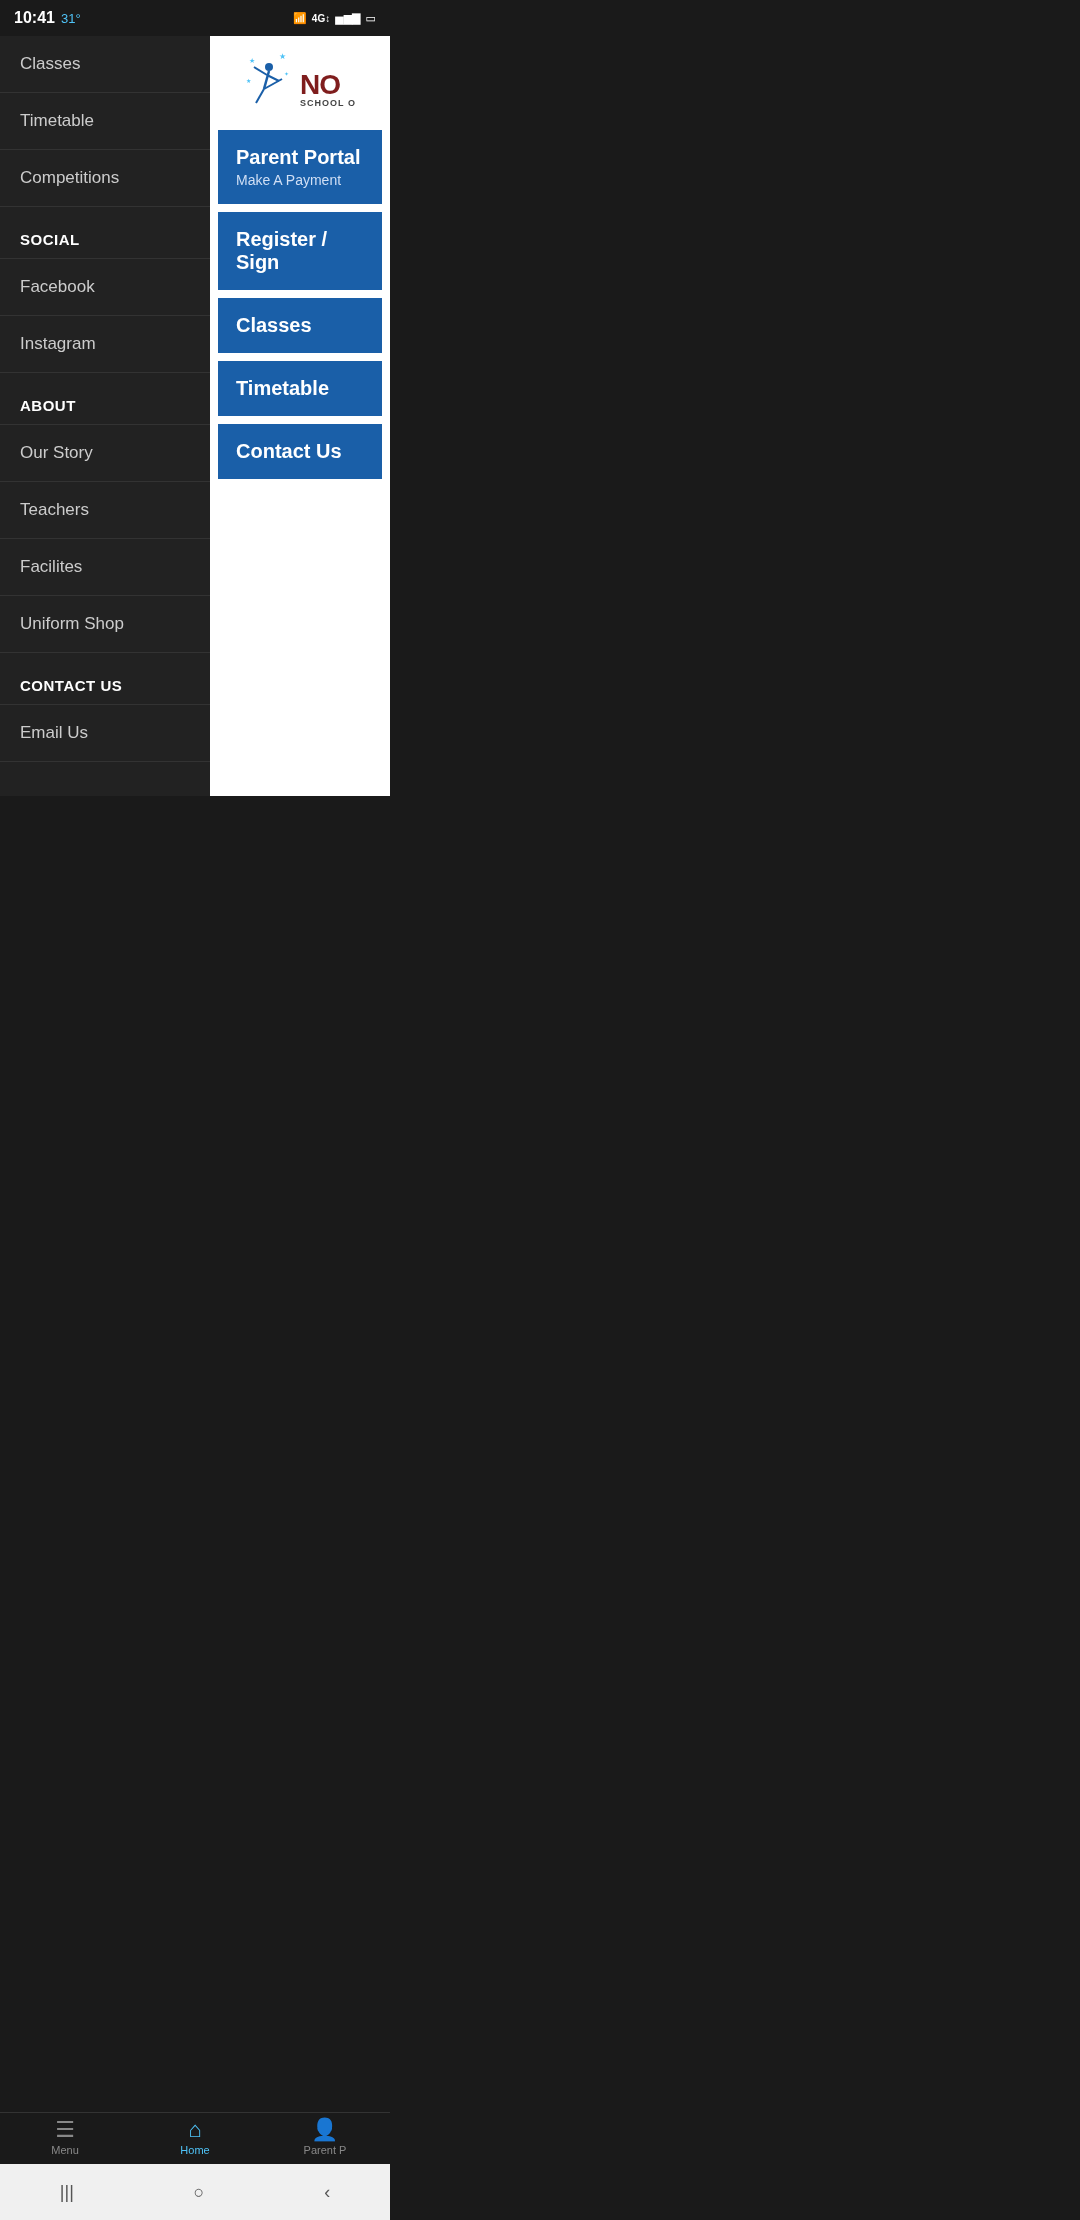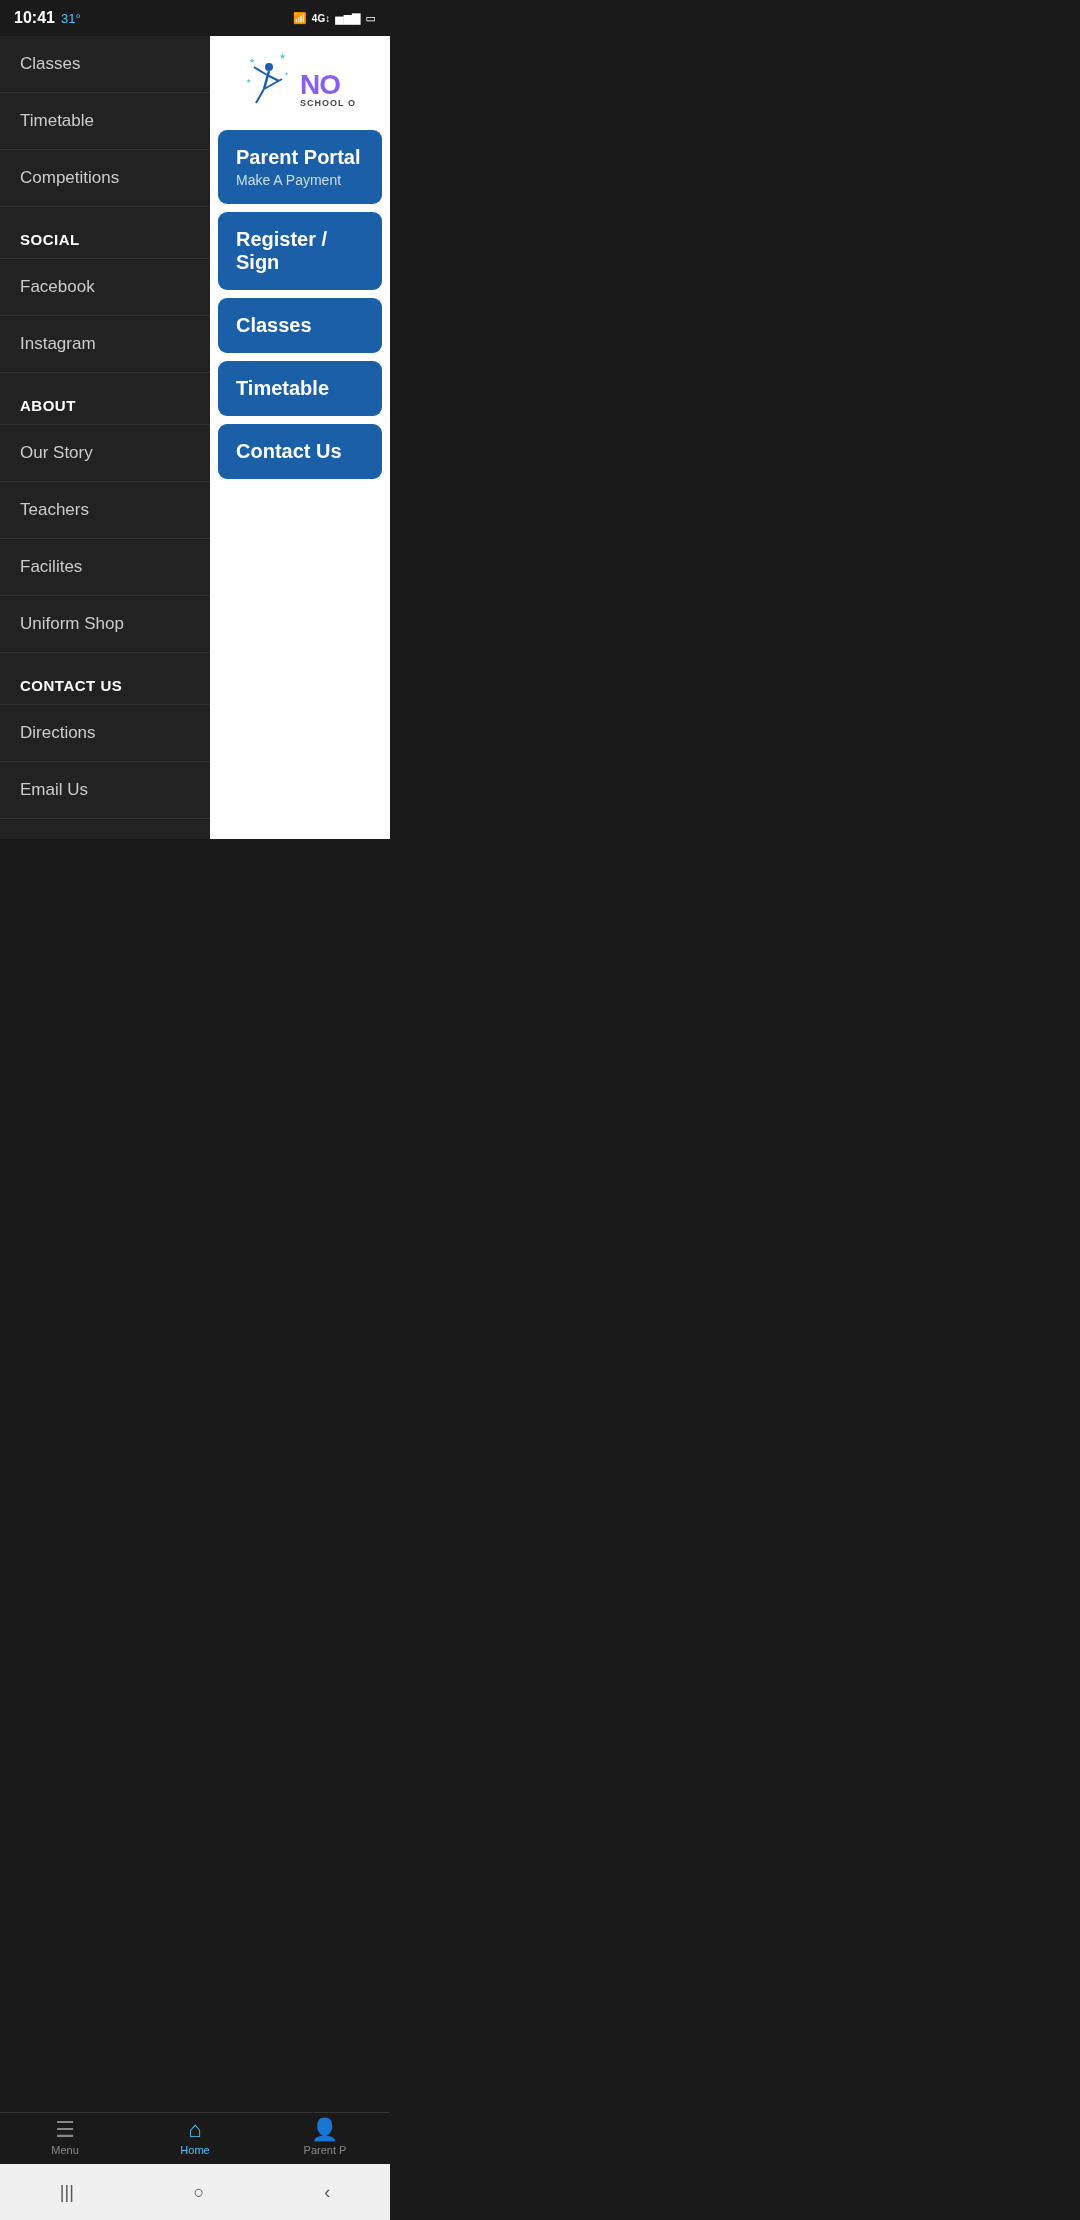--- a/index.html
+++ b/index.html
@@ -111,38 +111,38 @@
 
     .logo-text-block {
       display: flex;
       flex-direction: column;
       line-height: 1;
     }
 
     .logo-main-text {
       font-size: 28px;
       font-weight: 900;
-      color: #8b5cf6;
+      color: #7f1d1d;
       letter-spacing: -1px;
       margin-top: 16px;
     }
 
     .logo-sub-text {
       font-size: 9px;
       color: #444;
       letter-spacing: 1px;
       text-transform: uppercase;
       font-weight: 600;
     }
 
     
     .blue-card {
       background: #1a5fa8;
       margin: 4px 8px;
-      border-radius: 9px;
+      border-radius: 0;
       padding: 16px 18px;
       cursor: pointer;
     }
 
     .blue-card-title {
       color: #ffffff;
       font-size: 20px;
       font-weight: 700;
     }
     .blue-card-subtitle {
@@ -254,21 +254,20 @@
 
     <div class="sidebar-item">Our Story</div>
     <div class="sidebar-item">Teachers</div>
     <div class="sidebar-item">Facilites</div>
     <div class="sidebar-item">Uniform Shop</div>
 
     <div class="sidebar-spacer"></div>
     <div class="sidebar-section-header">CONTACT US</div>
     <hr class="sidebar-divider">
 
-    <div class="sidebar-item">Directions</div>
     <div class="sidebar-item">Email Us</div>
 
   </nav>
 
   <main class="main-content">
 
     <div class="logo-area">
       <div class="logo-container">
 
         <div class="logo-figure">

